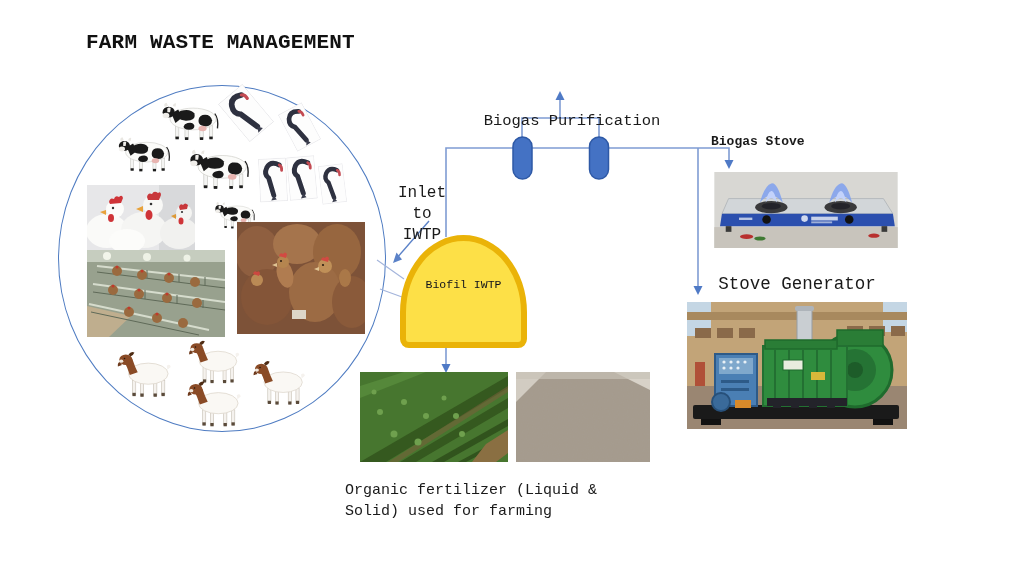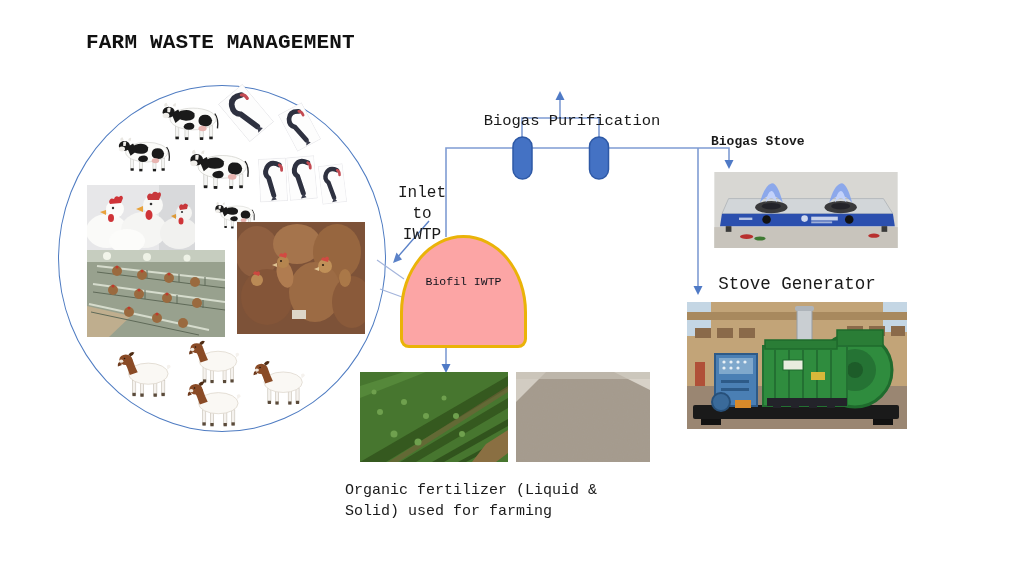--- a/index.html
+++ b/index.html
@@ -15,22 +15,22 @@
   .lbl-purification{left:472px;top:66px;width:200px;text-align:center;font-size:15.5px;margin-top:46px;}
   .lbl-inlet{left:392px;top:183px;width:60px;text-align:center;font-size:16px;line-height:1.3;}
   .lbl-stove{left:711px;top:134px;width:190px;text-align:left;font-size:13px;font-weight:700;}
   .lbl-generator{left:686px;top:274px;width:222px;text-align:center;font-size:17.5px;}
   .lbl-caption{left:345px;top:480px;width:288px;font-size:15px;line-height:1.4;}
   .farm-circle{
     left:58px;top:85px;width:328px;height:347px;border-radius:50%;
     border:1.6px solid #4f7cc2;box-sizing:border-box;
   }
   .digester{
-    left:400px;top:235px;width:127px;height:113px;background:#fca5a5;
-    border:3px solid #eab308;box-sizing:border-box;
+    left:400px;top:235px;width:127px;height:113px;background:#fde047;
+    border:6px solid #eab308;box-sizing:border-box;
     border-radius:64px 64px 9px 9px / 78px 78px 9px 9px;
   }
   .digester .dome-label{
     position:absolute;left:0;right:0;top:37px;text-align:center;
     font-size:11.5px;color:#10131c;
   }
   .img{position:absolute;}
   .img svg{display:block;width:100%;height:100%;}
   .overlay{position:absolute;left:0;top:0;width:1024px;height:576px;pointer-events:none;}
   .hiddendefs{position:absolute;width:0;height:0;overflow:hidden;}

